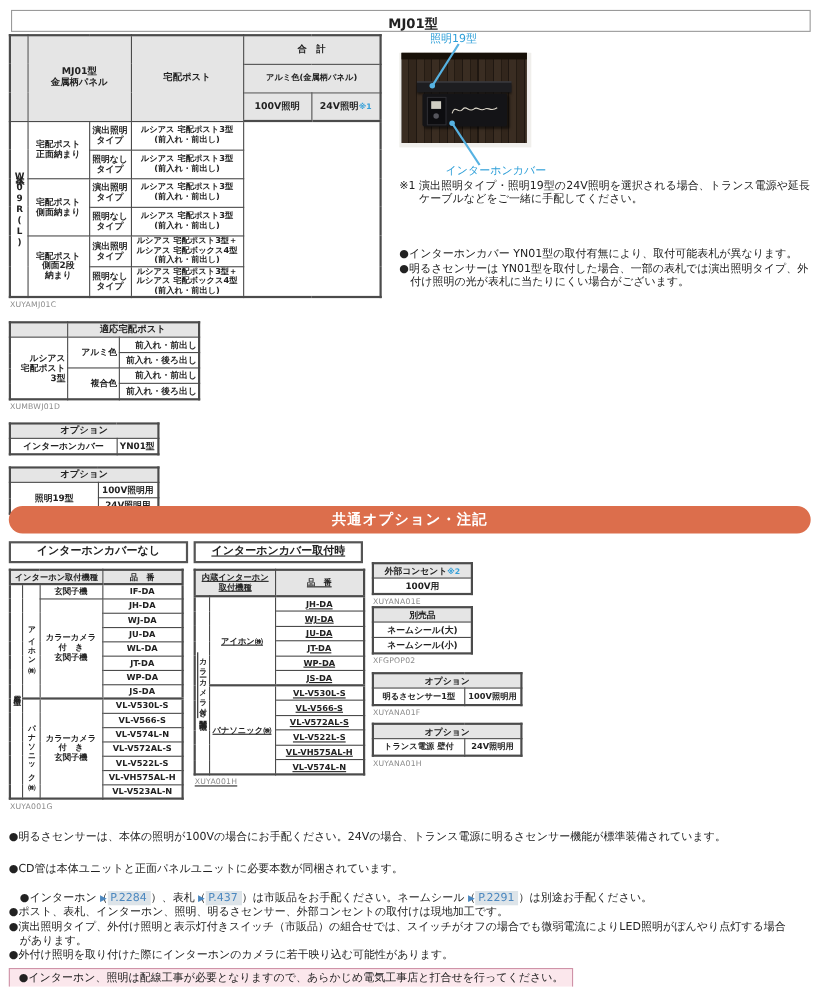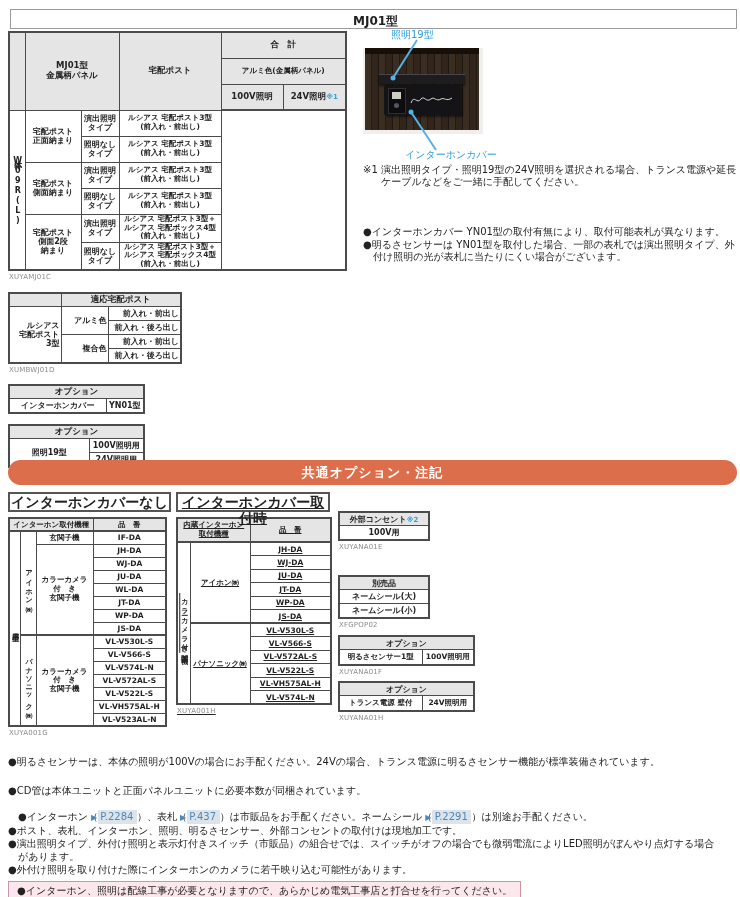--- a/index.html
+++ b/index.html
@@ -50,41 +50,41 @@
   .intercom .btn{position:absolute;left:5px;top:14px;width:5px;height:5px;border-radius:50%;background:#55555c;}
   .callouts{left:0;top:0;width:150px;height:140px;}
   .note-r1{left:0;top:136px;width:374px;display:flex;font-size:10px;line-height:11.5px;}
   .note-r1 .mk{width:18px;flex:none;}
   .bullets-r{left:0;top:198px;width:374px;font-size:10px;line-height:12.5px;}
   .note{padding-left:10px;text-indent:-10px;white-space:pre-line;}
   
   .banner{left:8px;top:460px;width:729px;height:25px;background:#dc6e4c;border-radius:13px;
           color:#fff;font-size:13px;font-weight:bold;text-align:center;line-height:25px;letter-spacing:1px;}
   
-  .tbox{border:2px solid #555;height:16px;line-height:16px;text-align:center;font-size:14px;font-weight:bold;background:#fff;}
+  .tbox{border:2px solid #555;height:16px;line-height:16px;text-align:center;font-size:10px;font-weight:bold;background:#fff;}
   .ctab-l{left:8px;top:492px;width:163px;}
   .ctab-r{left:176px;top:492px;width:154px;text-decoration:underline;}
   .ctab{margin-top:5px;}
   .ctab th{font-size:7.5px;}
   .ctab td{font-size:7.5px;}
   .ctab .pn{font-size:7.5px;letter-spacing:0;}
   .tl{width:157px;} .tl tr{height:13px;}
   .tr2{width:154px;} .tr2 tr{height:13.5px;}
   .thick-top td{border-top:2px solid #4b4b4b;}
   .hd2 th{border-bottom:2px solid #4b4b4b;}
   .vsm{font-size:7px;}
   
   .smalls{left:338px;top:511px;width:140px;}
   .st{width:92px;}
   .st th{font-size:8px;height:12px;}
   .st td{font-size:8px;height:13px;}
   .st3{width:135px;margin-top:6px;}
   .st3 th{font-size:8px;height:12px;}
   .st3 td{font-size:7.5px;height:14px;}
-  .mt8{margin-top:24px;} .mt5{margin-top:5px;}
+  .mt8{margin-top:0;} .mt5{margin-top:5px;}
   
   .bottom-notes{left:8px;top:755px;width:730px;font-size:10px;line-height:13px;}
   .gap{height:16px;}
   .plink{display:inline-block;background:#dde4e9;color:#4b87bf;padding:0 3px;}
   .plink .tri{font-size:8px;}
   .warn{display:inline-block;margin-top:5px;background:#fbe7ec;border:1px solid #cf93a8;padding:2px 8px;}
 </style>
 </head>
 <body>
 

